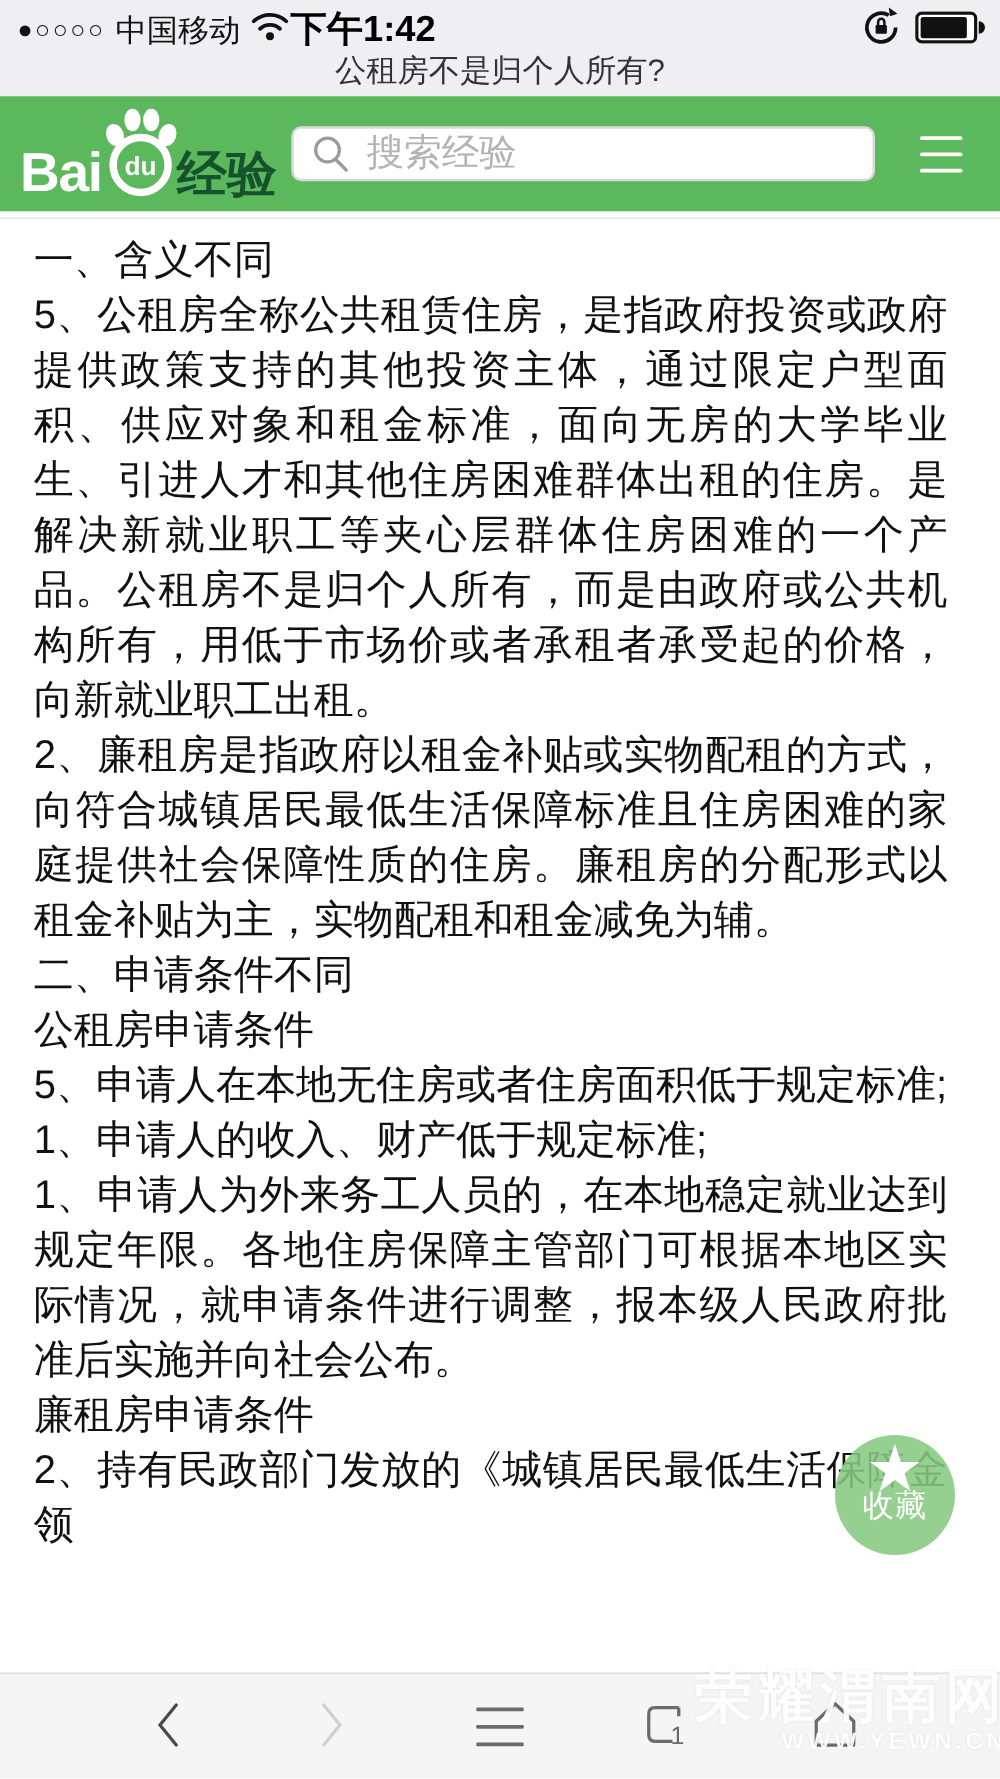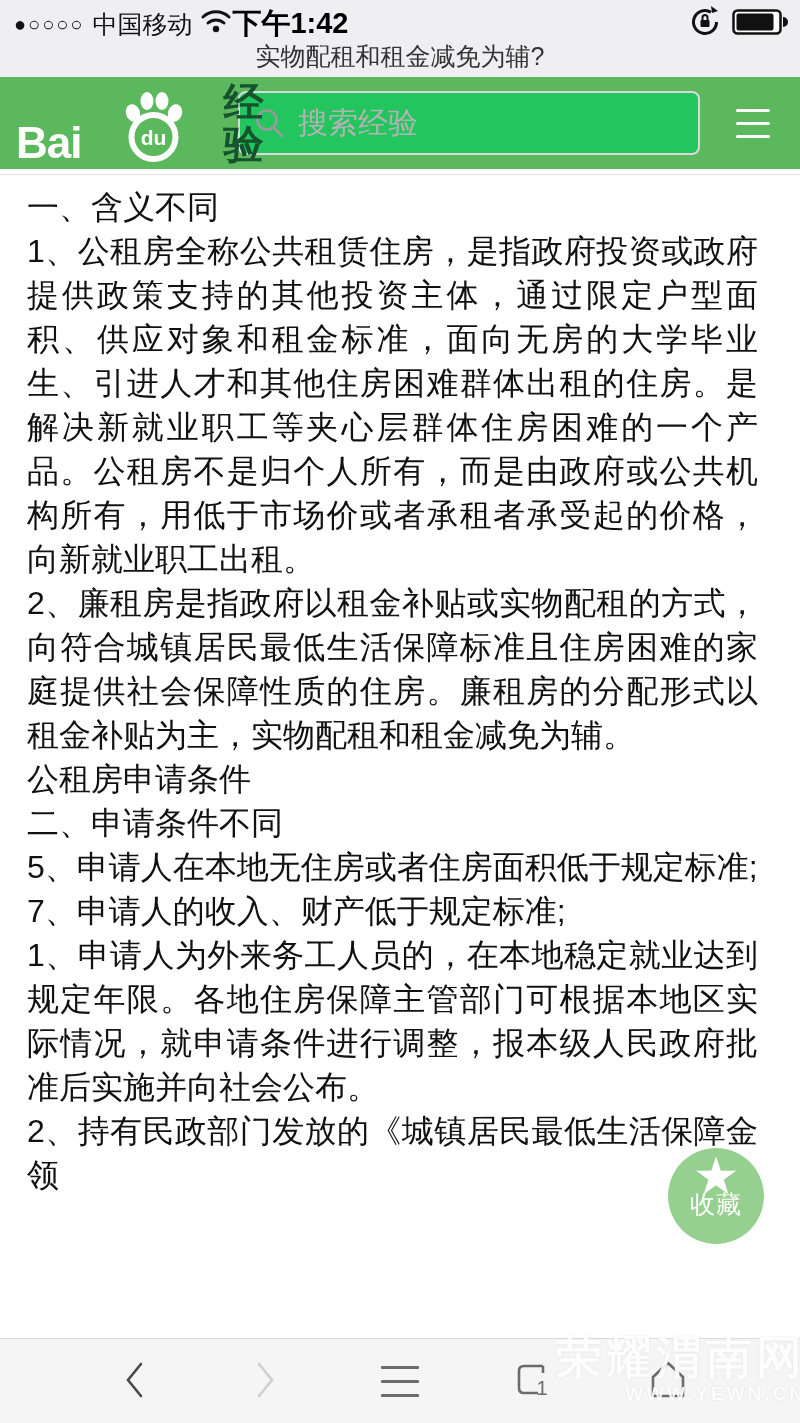--- a/index.html
+++ b/index.html
@@ -16,25 +16,25 @@
   .status-row{display:flex;align-items:center;height:42px;padding:6px 12px 0 14px;color:#111;}
   .status-left{display:flex;align-items:center;gap:8px;font-size:25px;}
   .signal-dots{font-size:20px;letter-spacing:2px;color:#111;}
   .carrier{font-size:25px;color:#111;text-align:right;}
   .status-center{flex:1;text-align:left;font-size:29px;font-weight:700;color:#000;padding-right:40px;}
   .status-right{display:flex;align-items:center;gap:10px;}
   .page-title{text-align:center;font-size:25px;color:#333;margin-top:-2px;}
 
   
   .app-header{height:92px;background:var(--brand-green);display:flex;align-items:center;padding:0 16px;}
-  .logo{display:flex;align-items:flex-end;position:relative;min-width:180px;gap:41px;}
+  .logo{display:flex;align-items:flex-end;position:relative;min-width:180px;}
   .logo-bai{color:#fff;font-weight:700;font-size:44px;line-height:1;letter-spacing:-1px;}
   .logo-paw{margin:0 -4px -2px -2px;}
   .logo-suffix{color:#14532d;font-weight:700;font-size:40px;line-height:1.05;}
-  .search-box{flex:1;height:64px;background:#22c55e;border:2px solid #d9d9d9;border-radius:8px;
+  .search-box{flex:1;height:44px;background:#ffffff;border:2px solid #d9d9d9;border-radius:8px;
     display:flex;align-items:center;margin:0 36px 0 12px;padding:0 14px;}
   .search-box input{border:none;outline:none;background:transparent;flex:1;font-size:30px;color:#333;
     font-family:"Liberation Sans","DejaVu Sans",sans-serif;}
   .search-box input::placeholder{color:#b3b3b3;}
   .header-menu{display:flex;flex-direction:column;gap:10px;cursor:pointer;margin-right:14px;}
   .header-menu span{display:block;width:34px;height:3px;background:#fff;border-radius:2px;}
 
   
   .hairline{border-top:1px solid #e4e4e4;margin-top:5px;}
   .article{padding:10px 42px 0 27px;color:#111;}
@@ -92,21 +92,21 @@
         </span>
         <span>
           <svg width="56" height="26" viewBox="0 0 56 26">
             <rect x="1.5" y="1.5" width="47" height="23" rx="4" fill="#fff" stroke="#111" stroke-width="2.5"></rect>
             <rect x="4.5" y="4.5" width="37" height="17" rx="2" fill="#111"></rect>
             <path d="M51 8 a5 5 0 0 1 0 10 z" fill="#111"></path>
           </svg>
         </span>
       </div>
     </div>
-    <div class="page-title">实物配租和租金减免为辅?</div>
+    <div class="page-title">公租房不是归个人所有?</div>
   </div>
 
   <div class="app-header">
     <div class="logo">
       <span class="logo-bai">Bai</span>
       <span class="logo-paw">
         <svg width="66" height="72" viewBox="0 0 66 72">
           <ellipse cx="13" cy="22" rx="7" ry="9" fill="#fff" transform="rotate(-18 13 22)"></ellipse>
           <ellipse cx="27" cy="10" rx="6.5" ry="9" fill="#fff"></ellipse>
           <ellipse cx="42" cy="10" rx="6.5" ry="9" fill="#fff"></ellipse>
@@ -130,27 +130,28 @@
       <span></span>
       <span></span>
       <span></span>
     </div>
   </div>
 
   <div class="hairline"></div>
 
   <div class="article">
     <p>一、含义不同</p>
-    <p>1、公租房全称公共租赁住房，是指政府投资或政府提供政策支持的其他投资主体，通过限定户型面积、供应对象和租金标准，面向无房的大学毕业生、引进人才和其他住房困难群体出租的住房。是解决新就业职工等夹心层群体住房困难的一个产品。公租房不是归个人所有，而是由政府或公共机构所有，用低于市场价或者承租者承受起的价格，向新就业职工出租。</p>
+    <p>5、公租房全称公共租赁住房，是指政府投资或政府提供政策支持的其他投资主体，通过限定户型面积、供应对象和租金标准，面向无房的大学毕业生、引进人才和其他住房困难群体出租的住房。是解决新就业职工等夹心层群体住房困难的一个产品。公租房不是归个人所有，而是由政府或公共机构所有，用低于市场价或者承租者承受起的价格，向新就业职工出租。</p>
     <p>2、廉租房是指政府以租金补贴或实物配租的方式，向符合城镇居民最低生活保障标准且住房困难的家庭提供社会保障性质的住房。廉租房的分配形式以租金补贴为主，实物配租和租金减免为辅。</p>
+    <p>二、申请条件不同</p>
     <p>公租房申请条件</p>
-    <p>二、申请条件不同</p>
     <p>5、申请人在本地无住房或者住房面积低于规定标准;</p>
-    <p>7、申请人的收入、财产低于规定标准;</p>
+    <p>1、申请人的收入、财产低于规定标准;</p>
     <p>1、申请人为外来务工人员的，在本地稳定就业达到规定年限。各地住房保障主管部门可根据本地区实际情况，就申请条件进行调整，报本级人民政府批准后实施并向社会公布。</p>
+    <p>廉租房申请条件</p>
     <p>2、持有民政部门发放的《城镇居民最低生活保障金领</p>
   </div>
 
   <div class="fav-btn">
     <span class="fav-star">★</span>
     <span class="fav-label">收藏</span>
   </div>
 
   <div class="watermark">
     <div class="wm1">荣耀渭南网</div>

